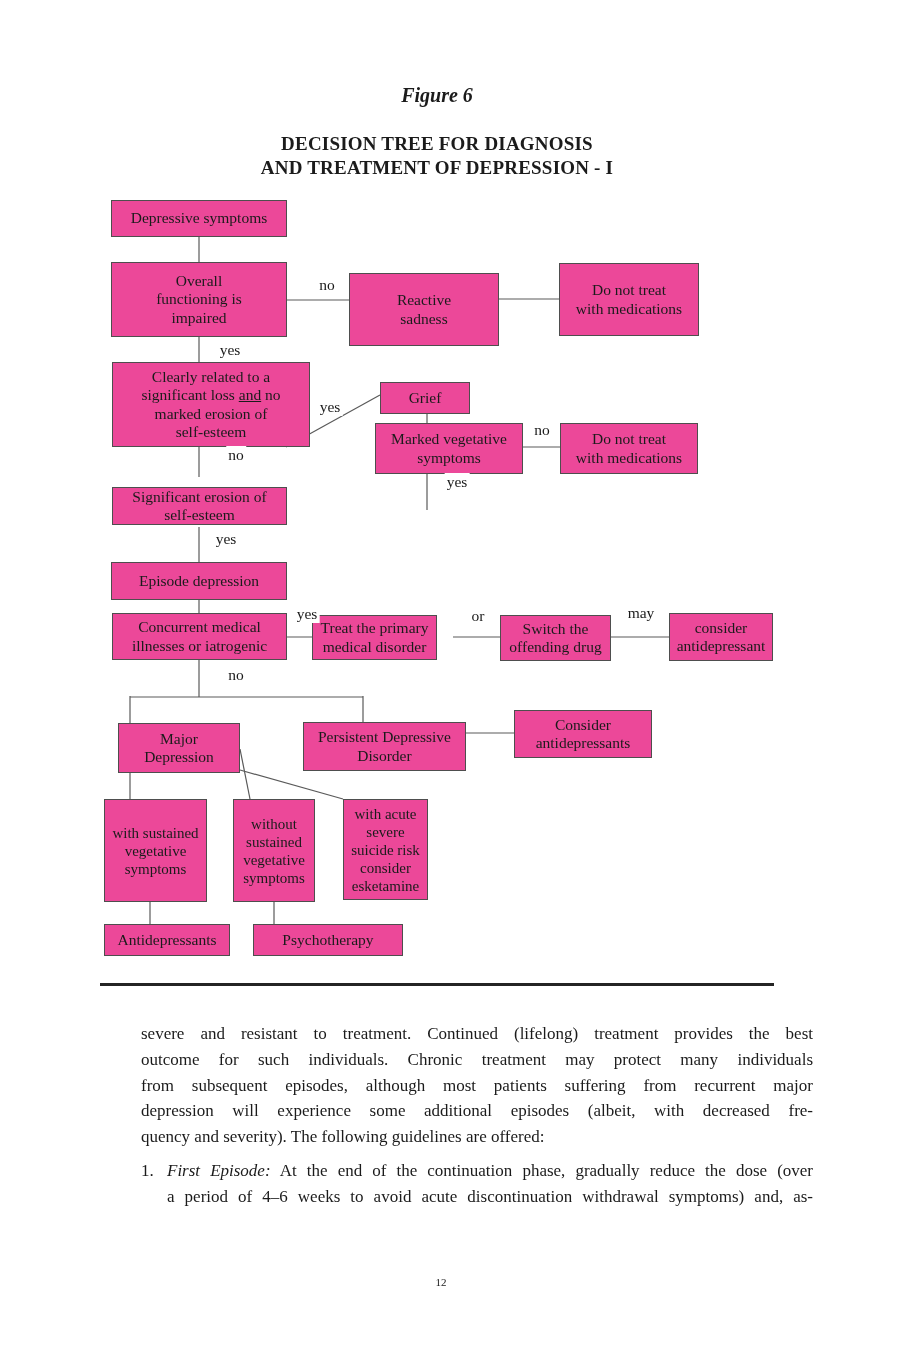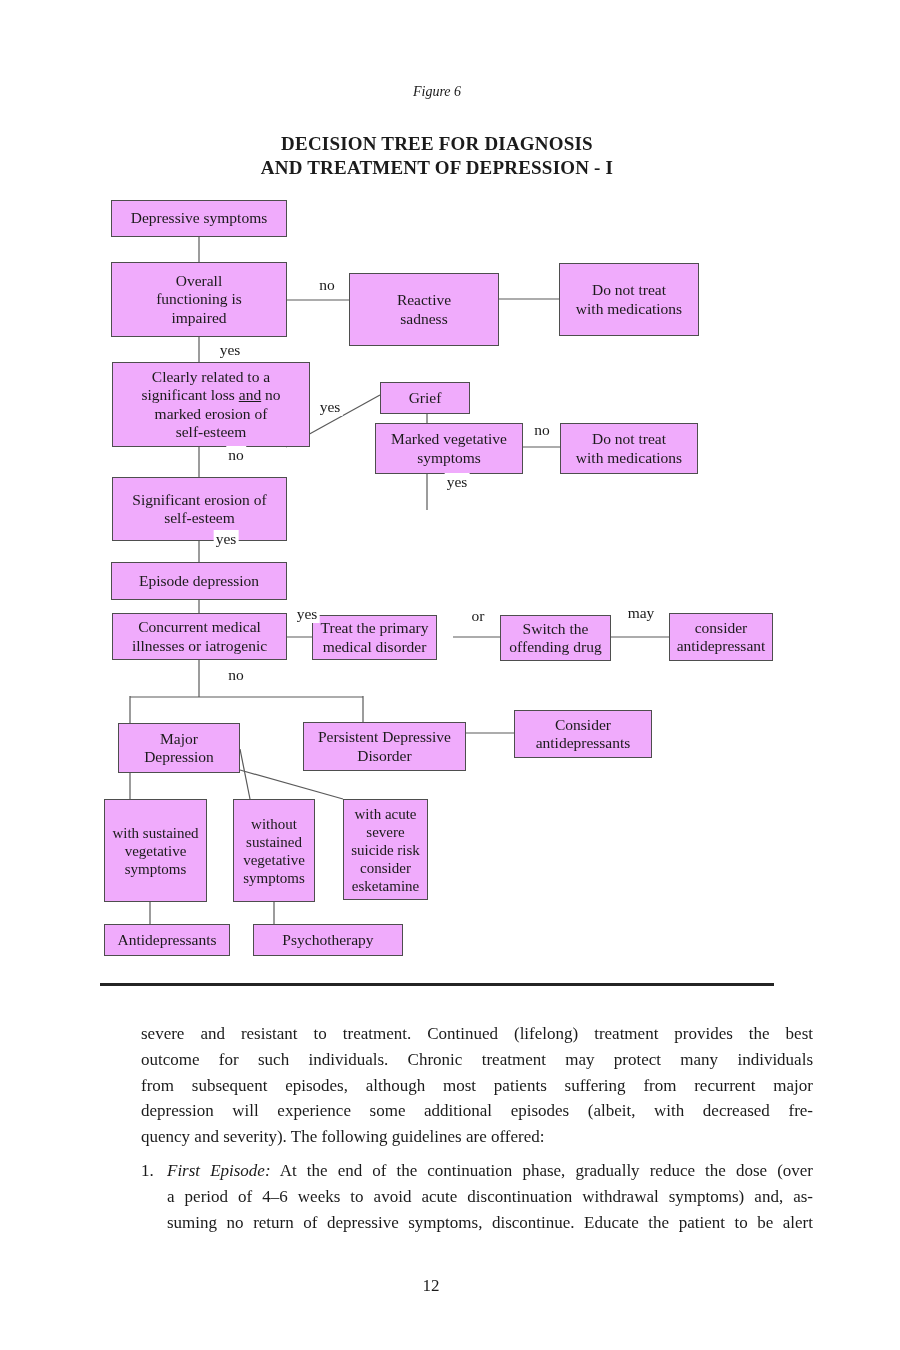--- a/index.html
+++ b/index.html
@@ -4,47 +4,47 @@
 <style>
   * { margin:0; padding:0; box-sizing:border-box; }
   html,body { background:#ffffff; }
   .page {
     position:relative; width:900px; height:1350px; background:#ffffff;
     font-family:"Liberation Serif","DejaVu Serif",serif; color:#1b1b1b;
     overflow:hidden;
   }
   .fig-label {
     position:absolute; left:100px; top:84px; width:674px; text-align:center;
-    font-weight:normal; font-style:italic; font-size:14px;
+    font-weight:bold; font-style:italic; font-size:20px;
   }
   .heading {
     position:absolute; left:100px; top:132px; width:674px; text-align:center;
     font-weight:bold; font-size:19px; line-height:24px; letter-spacing:0.2px;
   }
   .connectors { position:absolute; left:0; top:0; pointer-events:none; }
   .connectors line { stroke:#5a5a5a; stroke-width:1.2; }
   .fc-box {
-    position:absolute; border:1.5px solid #4e4e4e; background:#f0abfc;
+    position:absolute; border:1.5px solid #4e4e4e; background:#ec4899;
     display:flex; align-items:center; justify-content:center; text-align:center;
     font-size:15.5px; line-height:18.5px; white-space:pre-line; padding:15px 2px;
   }
   .fc-box .ws-normal { white-space:normal; }
   .fc-box.small { font-size:15px; line-height:18px; }
   .fc-label {
     position:absolute; transform:translate(-50%,-50%); font-size:15.5px;
     background:#ffffff; padding:0 2px;
   }
   u { text-decoration:underline; }
   .hrule { position:absolute; left:100px; top:983px; width:674px; height:3px; background:#242424; }
   .bodytext { position:absolute; left:101px; top:1021px; width:672px; font-size:17px; line-height:25.8px;margin-left:40px; }
   .jline { text-align:justify; text-align-last:justify; white-space:nowrap; }
   .jline.last { text-align-last:left; white-space:normal; }
   .list-item { margin-top:8px; position:relative; padding-left:26px; }
   .list-num { position:absolute; left:0; top:0; }
-  .page-num { position:absolute; left:94px; top:1276px; width:674px; text-align:center; font-size:17px; }
+  .page-num { position:absolute; left:104px; top:1276px; width:674px; text-align:center; font-size:11px; }
 </style>
 </head>
 <body>
 
 <div class="page">
 
   <div class="fig-label">Figure 6</div>
   <div class="heading">
     <div>DECISION TREE FOR DIAGNOSIS</div>
     <div>AND TREATMENT OF DEPRESSION - I</div>
@@ -88,21 +88,21 @@
 
   <div class="fc-box" style="left:112px;top:362px;width:198px;height:85px"><div class="ws-normal"><span>Clearly related to a</span><br><span>significant loss </span><u>and</u><span> no</span><br><span>marked erosion of</span><br><span>self-esteem</span></div></div>
 
   <div class="fc-box" style="left:380px;top:382px;width:90px;height:26px"><span>Grief</span></div>
   <div class="fc-box" style="left:375px;top:423px;width:148px;height:51px"><span>Marked vegetative
 symptoms</span></div>
   <div class="fc-box" style="left:560px;top:423px;width:138px;height:51px"><span>Do not treat
 with medications</span></div>
 
 
-  <div class="fc-box" style="left:112px;top:477px;width:175px;height:64px"><span>Significant erosion of
+  <div class="fc-box" style="left:112px;top:487px;width:175px;height:38px"><span>Significant erosion of
 self-esteem</span></div>
   <div class="fc-box" style="left:111px;top:562px;width:176px;height:38px"><span>Episode depression</span></div>
   <div class="fc-box" style="left:112px;top:613px;width:175px;height:47px"><span>Concurrent medical
 illnesses or iatrogenic</span></div>
   <div class="fc-box" style="left:312px;top:615px;width:125px;height:45px"><span>Treat the primary
 medical disorder</span></div>
   <div class="fc-box" style="left:500px;top:615px;width:111px;height:46px"><span>Switch the
 offending drug</span></div>
   <div class="fc-box" style="left:669px;top:613px;width:104px;height:48px"><span>consider
 antidepressant</span></div>
@@ -147,19 +147,18 @@
     <div class="jline">severe and resistant to treatment. Continued (lifelong) treatment provides the best</div>
     <div class="jline">outcome for such individuals. Chronic treatment may protect many individuals</div>
     <div class="jline">from subsequent episodes, although most patients suffering from recurrent major</div>
     <div class="jline">depression will experience some additional episodes (albeit, with decreased fre-</div>
     <div class="jline last">quency and severity). The following guidelines are offered:</div>
 
     <div class="list-item">
       <span class="list-num">1.</span>
       <div class="jline"><i>First Episode:</i> <span>At the end of the continuation phase, gradually reduce the dose (over</span></div>
       <div class="jline">a period of 4–6 weeks to avoid acute discontinuation withdrawal symptoms) and, as-</div>
-      <div class="jline">suming no return of depressive symptoms, discontinue. Educate the patient to be alert</div>
     </div>
   </div>
 
   <div class="page-num">12</div>
 
 </div>
 
 </body></html>

